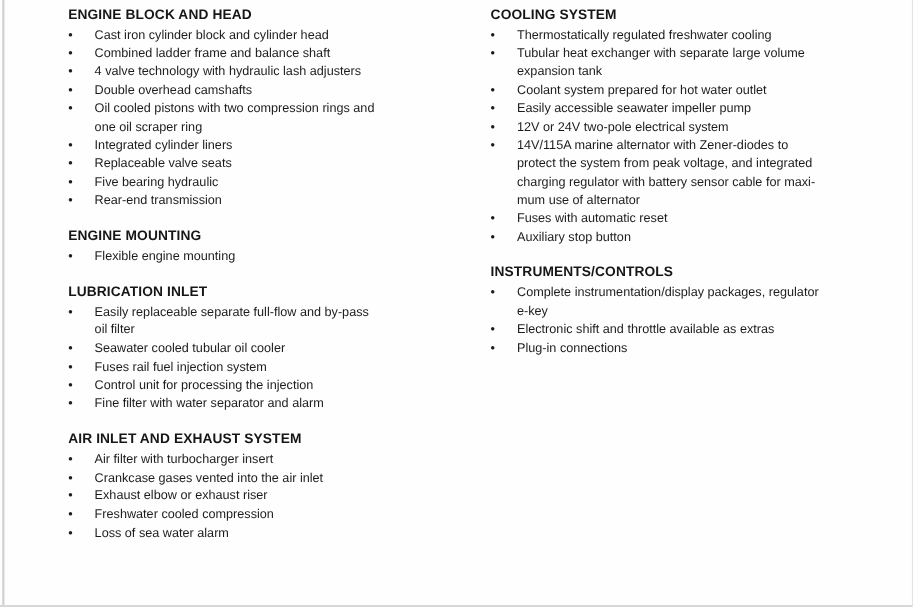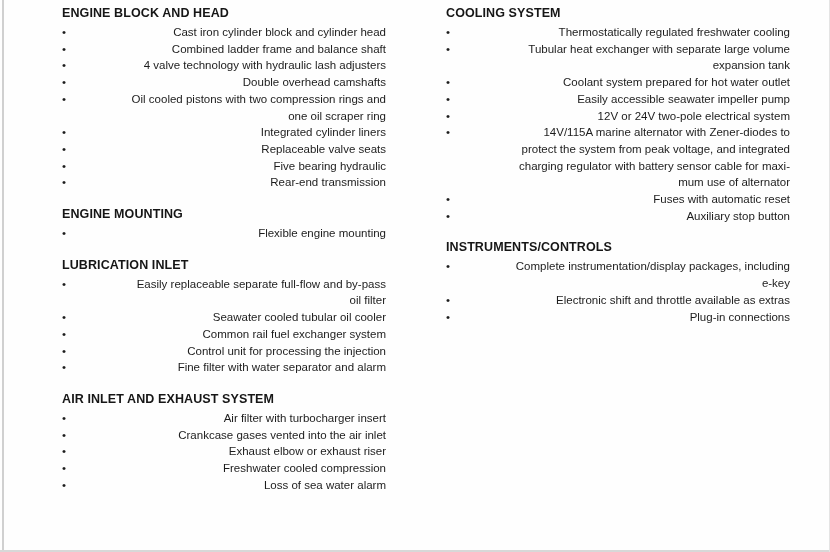--- a/index.html
+++ b/index.html
@@ -70,21 +70,20 @@
     line-height: 16.7px;
   }
   .bullet-glyph {
     flex: none;
     width: 24px;
     font-size: 11.5px;
   }
   .bullet-text {
     flex: 1;
     white-space: pre-line; 
-    text-align: right;
   }
 </style>
 </head>
 <body>
 
 <div class="page">
   <div class="edge-left"></div>
   <div class="edge-bottom"></div>
   <div class="edge-right"></div>
 
@@ -164,21 +163,21 @@
     <span class="bullet-glyph">•</span>
     <span class="bullet-text">Seawater cooled tubular oil cooler</span>
   </li>
 </ul>
   </div>
 
   <div class="section">
     <ul class="bullet-list">
   <li class="bullet-item">
     <span class="bullet-glyph">•</span>
-    <span class="bullet-text">Common rail fuel exchanger system</span>
+    <span class="bullet-text">Fuses rail fuel injection system</span>
   </li>
 
   <li class="bullet-item">
     <span class="bullet-glyph">•</span>
     <span class="bullet-text">Control unit for processing the injection</span>
   </li>
 
   <li class="bullet-item">
     <span class="bullet-glyph">•</span>
     <span class="bullet-text">Fine filter with water separator and alarm</span>
@@ -268,21 +267,21 @@
     <span class="bullet-text">Auxiliary stop button</span>
   </li>
 </ul>
   </div>
 
   <div class="section">
     <h2 class="section-heading">INSTRUMENTS/CONTROLS</h2>
     <ul class="bullet-list">
   <li class="bullet-item">
     <span class="bullet-glyph">•</span>
-    <span class="bullet-text">Complete instrumentation/display packages, including
+    <span class="bullet-text">Complete instrumentation/display packages, regulator
 e-key</span>
   </li>
 
   <li class="bullet-item">
     <span class="bullet-glyph">•</span>
     <span class="bullet-text">Electronic shift and throttle available as extras</span>
   </li>
 
   <li class="bullet-item">
     <span class="bullet-glyph">•</span>

